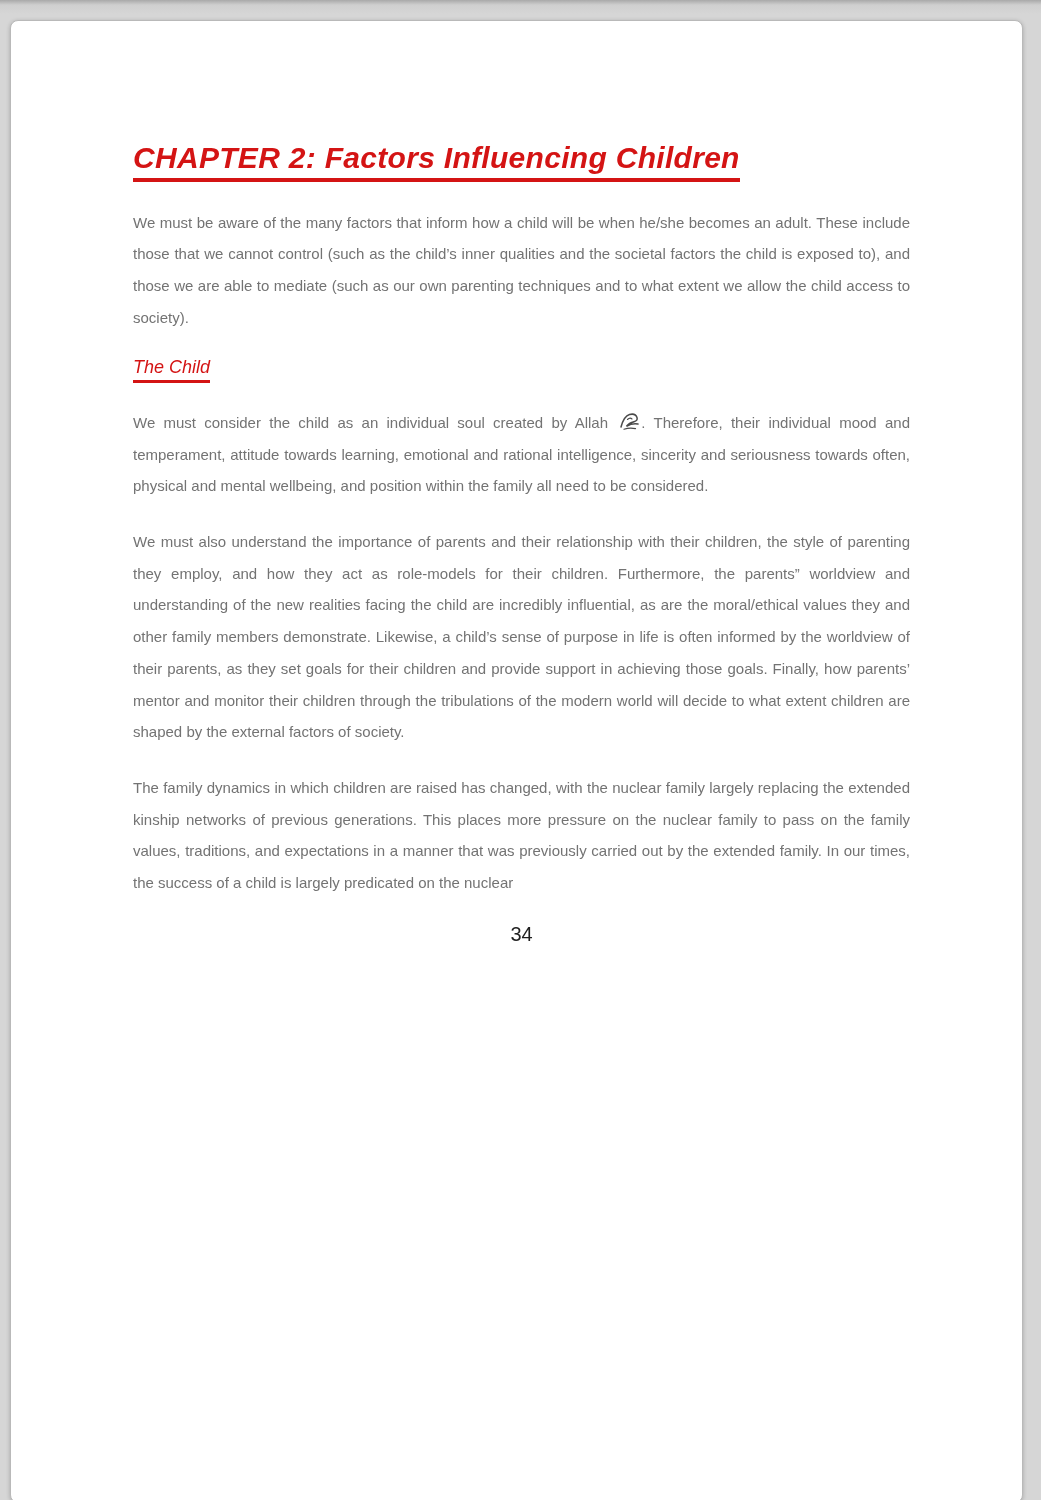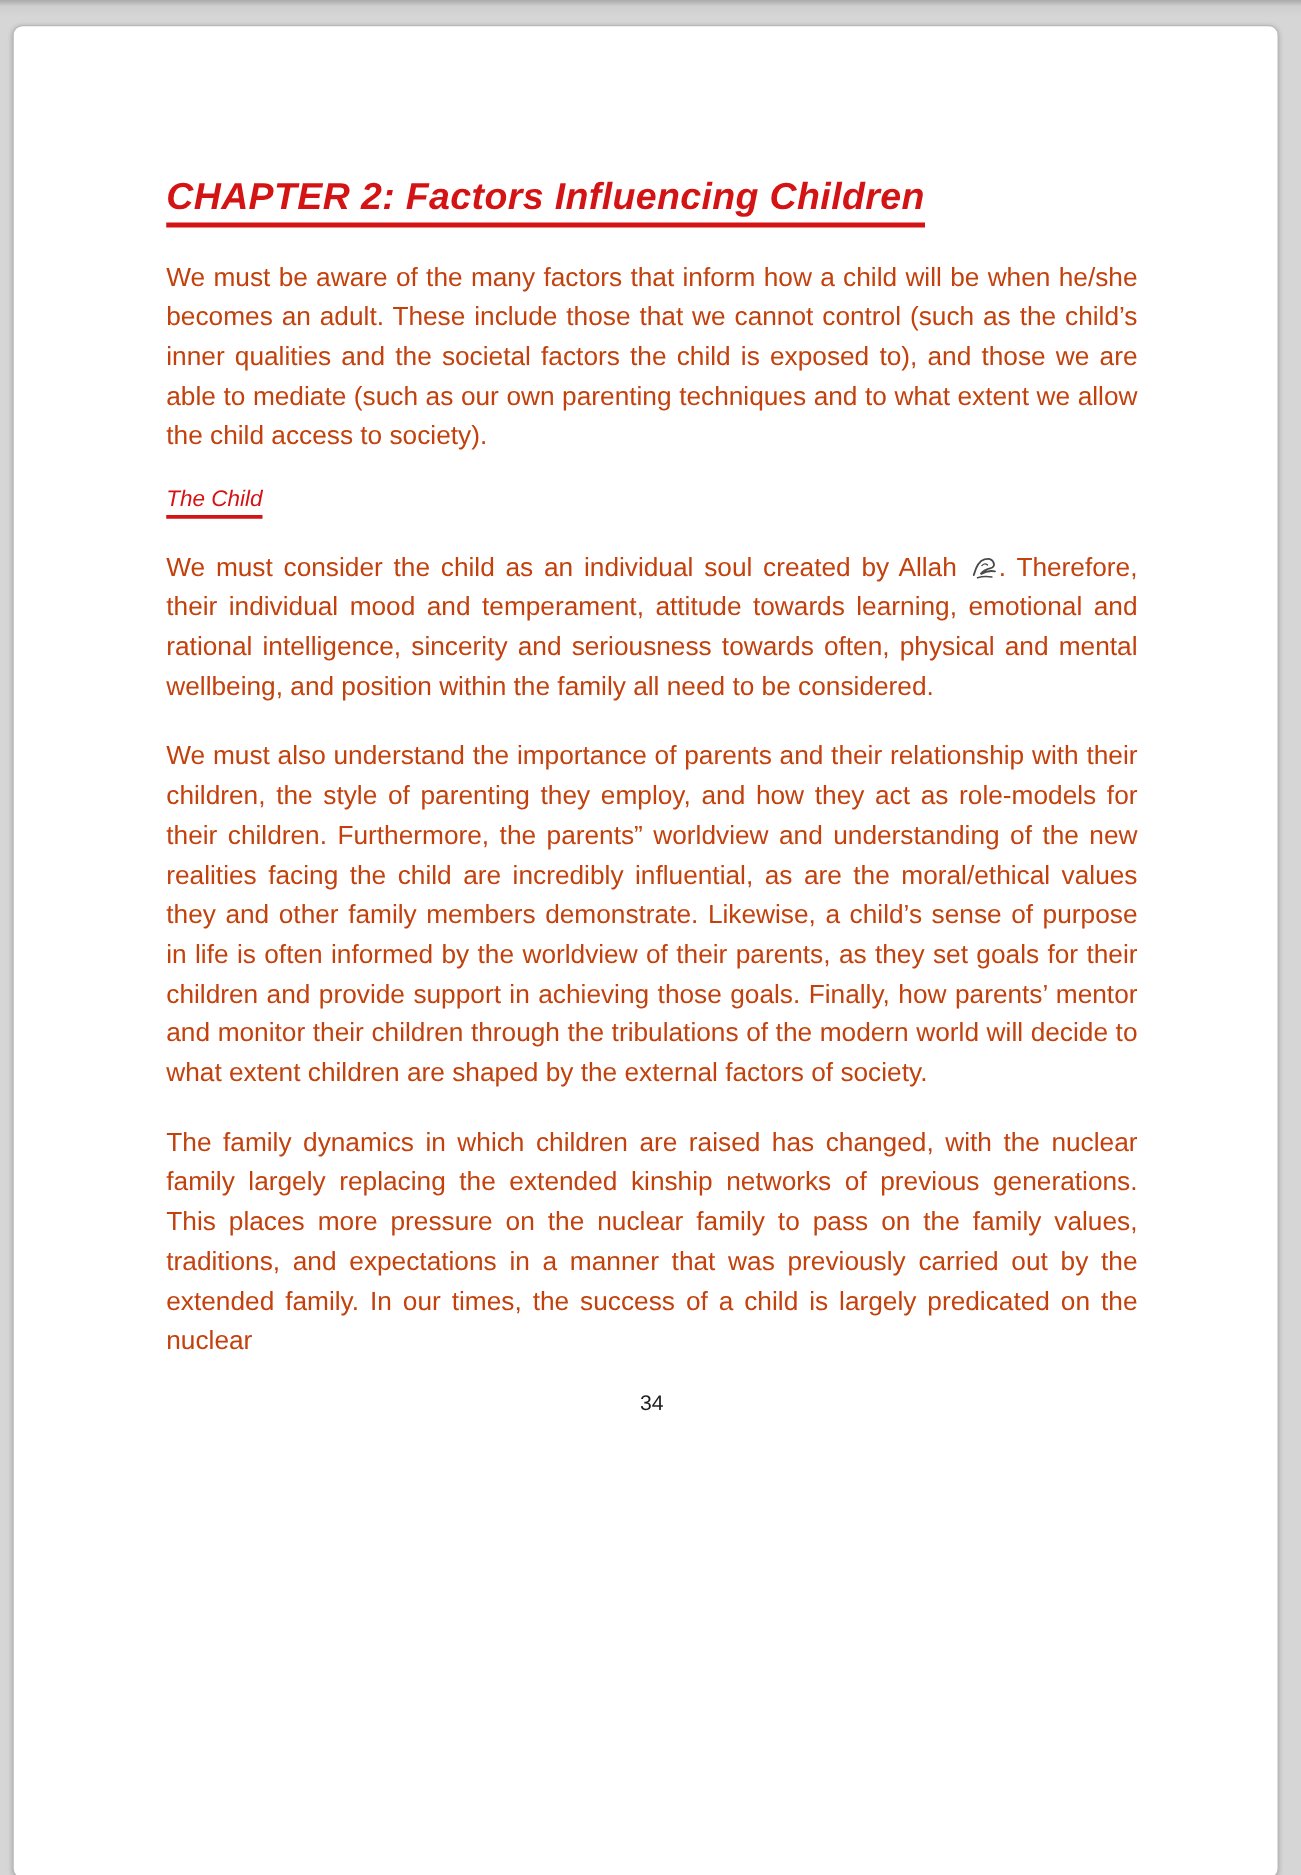--- a/index.html
+++ b/index.html
@@ -52,34 +52,34 @@
     font-size: 18px;
     line-height: 1.2;
     color: #d41414;
   }
   .section-heading .u2 {
     border-bottom: 3px solid #d41414;
     padding-bottom: 3px;
   }
   .body-par {
     margin: 0 0 24px 0;
-    font-size: 21px;
+    font-size: 15px;
     line-height: 31.7px;
-    color: #c2410c;
+    color: #737373;
     text-align: justify;
   }
   .honorific {
     display: inline-block;
     vertical-align: -3px;
     margin-left: 2px;
   }
   .page-number {
     margin-top: 2px;
     text-align: center;
-    font-size: 17px;
+    font-size: 20px;
     color: #1e1e1e;
   }
 </style>
 </head>
 <body>
 
 <div class="canvas">
   <div class="page">
 
     <h1 class="chapter-title"><span class="u">CHAPTER 2: Factors Influencing Children</span></h1>

